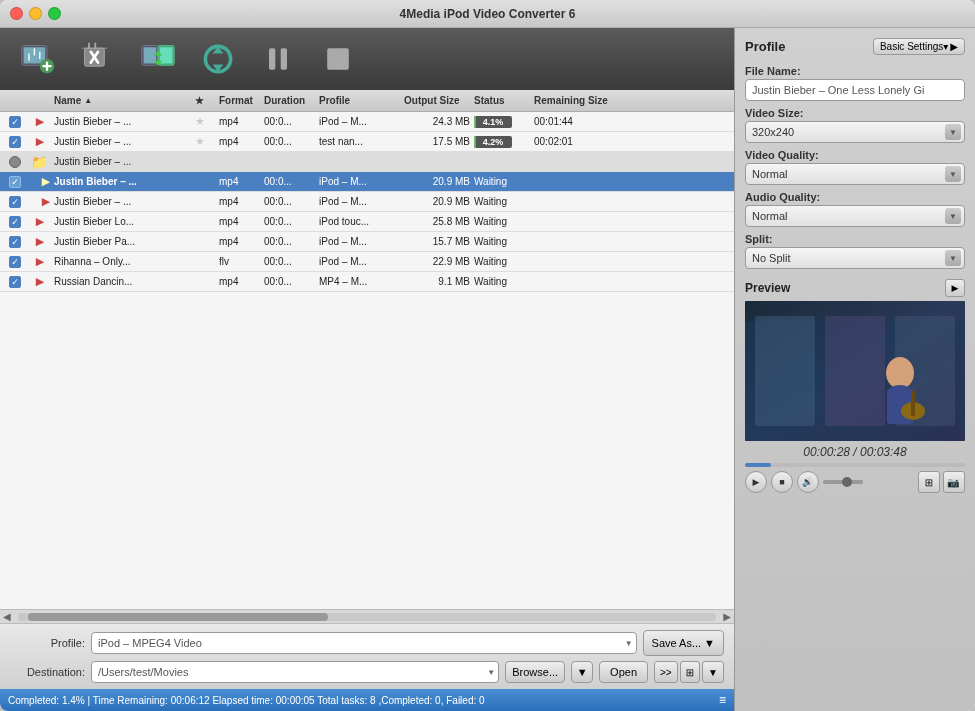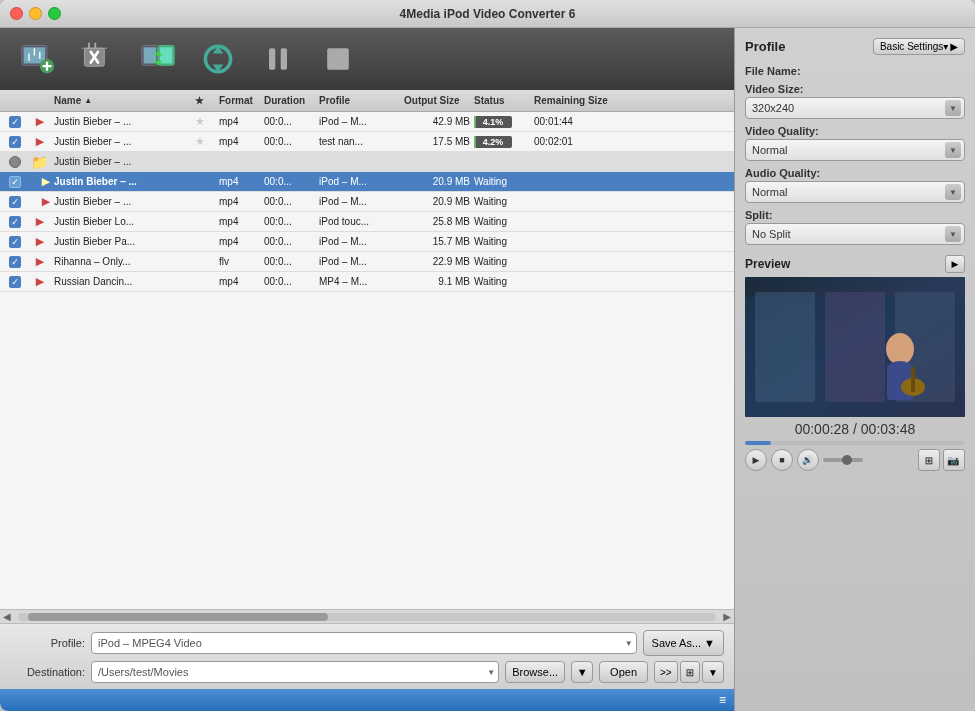--- a/index.html
+++ b/index.html
@@ -456,24 +456,25 @@
     }
     .preview-video {
       width: 100%;
       height: 140px;
       background: #111;
       border-radius: 2px;
       overflow: hidden;
       position: relative;
     }
     .preview-time {
-      font-size: 14px;
+      font-size: 12px;
       color: #333;
       text-align: center;
       margin-top: 4px;
+      font-style: italic;
     }
     .preview-progress {
       width: 100%;
       height: 4px;
       background: #bbb;
       border-radius: 2px;
       margin: 4px 0;
     }
     .preview-progress-fill {
       width: 12%;
@@ -639,21 +640,21 @@
                 <div class="cb-check checked">✓</div>
               </div>
             <div class="td-icon1">
                 <span style="color:#c44;font-size:11px;">▶</span>
               </div>
             <div class="td-name">Justin Bieber – ...</div>
             <div class="td-star"><span class="fav-star">★</span></div>
             <div class="td-format">mp4</div>
             <div class="td-duration">00:0...</div>
             <div class="td-profile">iPod – M...</div>
-            <div class="td-outsize">42.9 MB</div>
+            <div class="td-outsize">24.3 MB</div>
             <div class="td-status">
               <div class="progress-bar-cell">
                 <div class="progress-bar">
                   <div class="progress-fill" style="width:4.1%"></div>
                   <span class="progress-text">4.1%</span>
                 </div>
               </div>
             </div>
             <div class="td-remaining">00:01:44</div>
           </div>
@@ -841,36 +842,38 @@
           </button>
           <div class="media-btns">
             <button class="media-btn">&gt;&gt;</button>
             <button class="media-btn">⊞</button>
             <button class="media-btn">▼</button>
           </div>
         </div>
       </div>
 
       <div class="statusbar-bottom">
+        <span class="status-text">Completed: 1.4% | Time Remaining: 00:06:12 Elapsed time: 00:00:05 Total tasks: 8 ,Completed: 0, Failed: 0</span>
         <span style="margin-left:auto;color:white;font-size:12px;">≡</span>
       </div>
     </div>
 
     <div class="right-panel">
 
       <div class="profile-header">
         <span class="profile-title">Profile</span>
         <button class="basic-settings-btn">
           <span>Basic Settings▾</span>
           <span style="font-size:10px;">▶</span>
         </button>
       </div>
 
       <div class="right-field-group">
         <span class="right-field-label">File Name:</span>
+        <input type="text" class="right-input" value="Justin Bieber – One Less Lonely Gi" style="">
       </div>
 
       <div class="right-field-group">
         <span class="right-field-label">Video Size:</span>
         <div class="right-select-wrap">
           <select class="right-select">
             <option>320x240</option>
             <option>640x480</option>
           </select>
           <div class="right-sel-arrow">▼</div>

